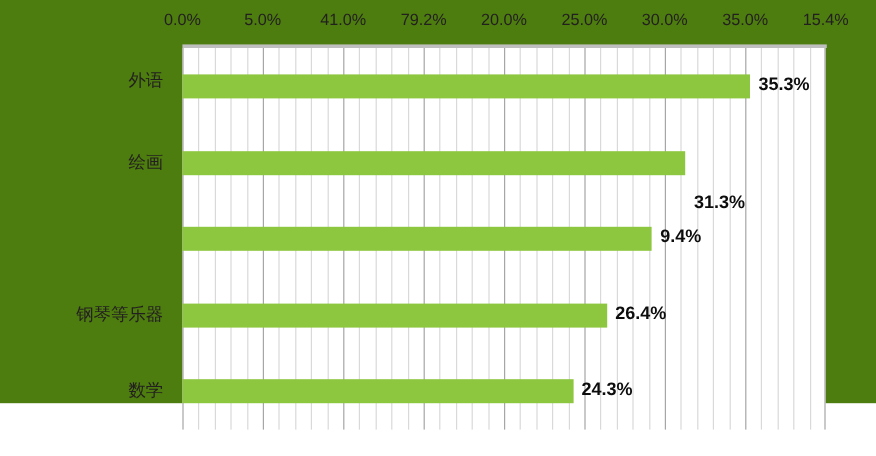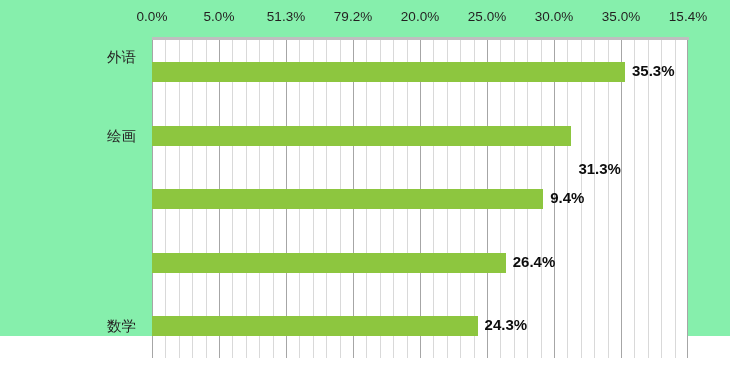--- a/index.html
+++ b/index.html
@@ -14,21 +14,21 @@
     position: relative;
     overflow: hidden;
   }
 
   #chart-root {
     position: absolute;
     left: 0;
     top: 0;
     width: 730px;
     height: 336px;
-    background: #86efac;
+    background: #4d7c0f;
   }
 
   
   #x-axis-labels {
     position: absolute;
     left: 152px;
     top: 8px;
     width: 536px;
     height: 22px;
   }
@@ -118,21 +118,21 @@
   }
 </style>
 </head>
 <body>
 
 <div id="chart-root">
 
   <div id="x-axis-labels">
       <div class="x-tick-label" style="left: 0px;">0.0%</div>
       <div class="x-tick-label" style="left: 67px;">5.0%</div>
-      <div class="x-tick-label" style="left: 134px;">51.3%</div>
+      <div class="x-tick-label" style="left: 134px;">41.0%</div>
       <div class="x-tick-label" style="left: 201px;">79.2%</div>
       <div class="x-tick-label" style="left: 268px; text-align: right;">20.0%</div>
       <div class="x-tick-label" style="left: 335px;">25.0%</div>
       <div class="x-tick-label" style="left: 402px;">30.0%</div>
       <div class="x-tick-label" style="left: 469px;">35.0%</div>
       <div class="x-tick-label" style="left: 536px;">15.4%</div>
     </div>
 
   <div id="top-frame"></div>
 
@@ -198,18 +198,19 @@
           <div class="bar-label" style="left: 360.76px;">26.4%</div>
         </div>
         <div class="cat-row" style="top: 254.4px; height: 63.6px;">
           <div class="bar" style="width: 325.62px; background: rgb(141, 198, 63);"></div>
           <div class="bar-label" style="left: 332.62px;">24.3%</div>
         </div>
       </div>
   </div>
 
   <div id="y-axis-labels">
-      <div class="y-cat-label" style="top: 7px;">外语</div>
+      <div class="y-cat-label" style="top: 18px;">外语</div>
       <div class="y-cat-label" style="top: 85.6px;">绘画</div>
+      <div class="y-cat-label" style="top: 212.8px;">钢琴等乐器</div>
       <div class="y-cat-label" style="top: 276.4px;">数学</div>
     </div>
 
 </div>
 
 </body></html>

